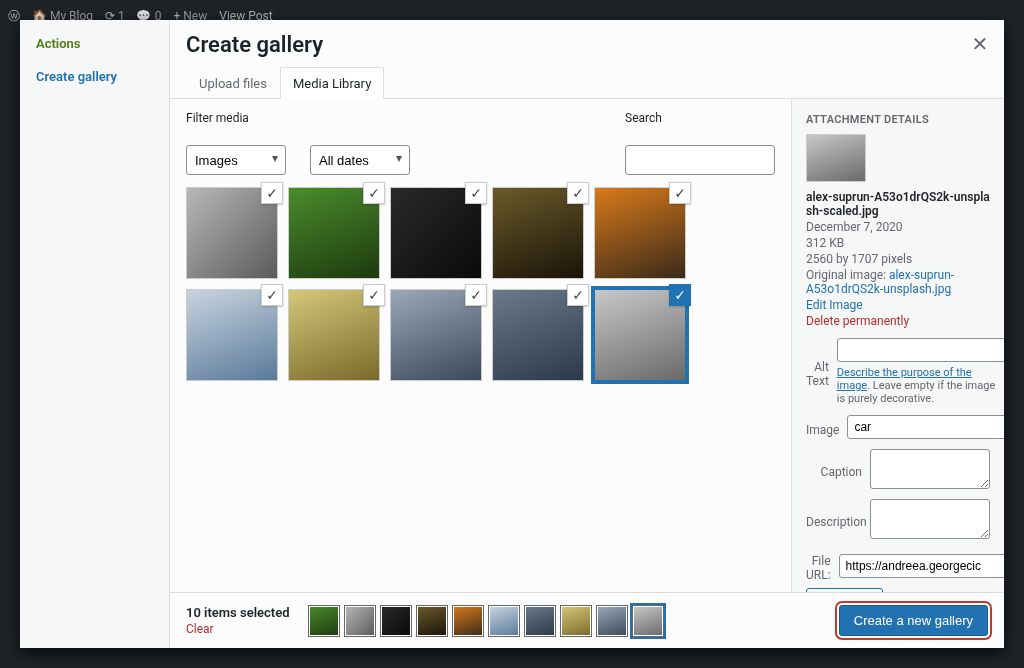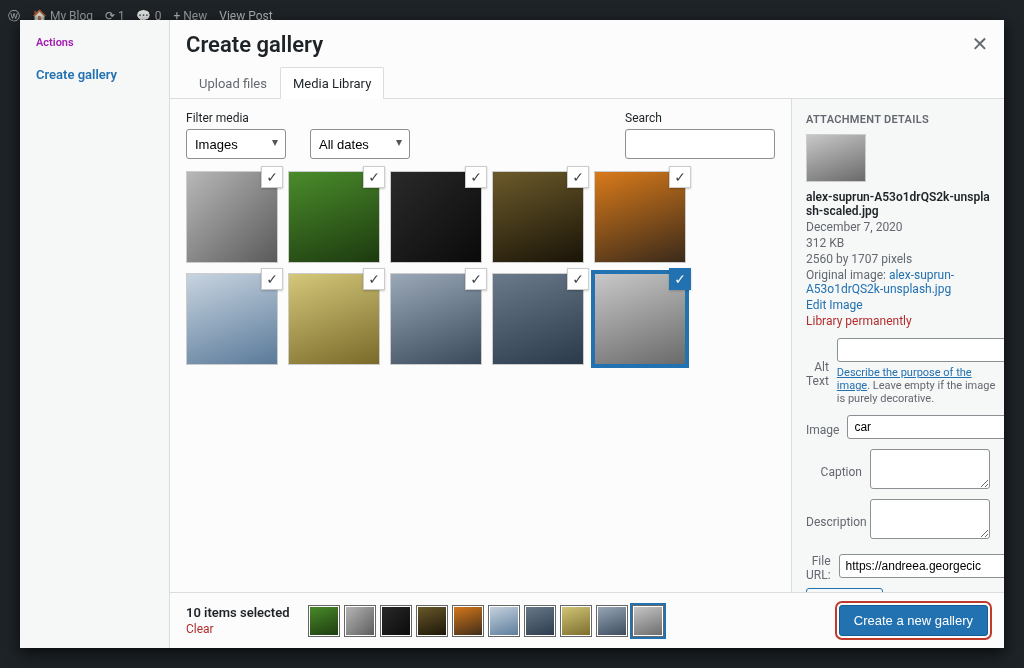--- a/index.html
+++ b/index.html
@@ -27,21 +27,21 @@
     .modal {
       position: absolute; left: 20px; right: 20px; top: 20px; bottom: 20px;
       background: #fcfcfc; box-shadow: 0 5px 15px rgba(0,0,0,.7);
       display: flex;
     }
     .modal-left {
       width: 150px; border-right: 1px solid #dcdcde; background: #f6f7f7;
       padding: 16px 0;
     }
     .modal-left h3 {
-      font-size: 11px; font-weight: 600; padding: 0 16px 10px; color: #a21caf;
+      font-size: 13px; font-weight: 600; padding: 0 16px 10px; color: #4d7c0f;
     }
     .modal-left .menu-item {
       padding: 8px 16px; font-size: 13px; font-weight: 600; color: #2271b1;
       cursor: pointer;
     }
     .modal-right {
       flex: 1; display: flex; flex-direction: column; min-width: 0;
     }
     .modal-header {
       padding: 12px 16px 0 16px; position: relative;
@@ -62,21 +62,21 @@
       border-color: #dcdcde; background: #fff; color: #1d2327;
       border-radius: 2px 2px 0 0;
     }
 
     .body-row { flex: 1; display: flex; min-height: 0; }
     .main-panel {
       flex: 1; padding: 12px 16px; overflow: auto; border-right: 1px solid #dcdcde;
       min-width: 0;
     }
     .filters-row { display: flex; gap: 28px; align-items: flex-end; }
-    .filter-group label { display: block; font-size: 12px; color: #1d2327; margin-bottom: 4px; }
+    .filter-group label { display: block; font-size: 12px; color: #1d2327; margin-bottom: 20px; }
     .select {
       height: 30px; border: 1px solid #8c8f94; border-radius: 3px; background: #fff;
       padding: 0 24px 0 8px; font-size: 13px; min-width: 100px;
       appearance: none; position: relative;
     }
     .select-wrap { position: relative; display: inline-block; }
     .select-wrap::after {
       content: "▾"; position: absolute; right: 8px; top: 6px; font-size: 12px; color: #555; pointer-events: none;
     }
     .search-group { margin-left: auto; }
@@ -269,21 +269,21 @@
           <div class="attach-thumb"></div>
           <div class="filename">alex-suprun-A53o1drQS2k-unsplash-scaled.jpg</div>
           <div class="metaline">December 7, 2020</div>
           <div class="metaline">312 KB</div>
           <div class="metaline">2560 by 1707 pixels</div>
           <div class="metaline">
             <span>Original image:</span>
             <a>alex-suprun-A53o1drQS2k-unsplash.jpg</a>
           </div>
           <div class="metaline"><a>Edit Image</a></div>
-          <div class="metaline del">Library permanently</div>
+          <div class="metaline del">Delete permanently</div>
 
           <div class="setting-row">
             <div class="lbl">Alt Text</div>
             <div style="flex:1;">
               <input type="text" value="" style="">
               <div class="hint">
                 <a>Describe the purpose of the image</a><span>. Leave empty if the image is purely decorative.</span>
               </div>
             </div>
           </div>

